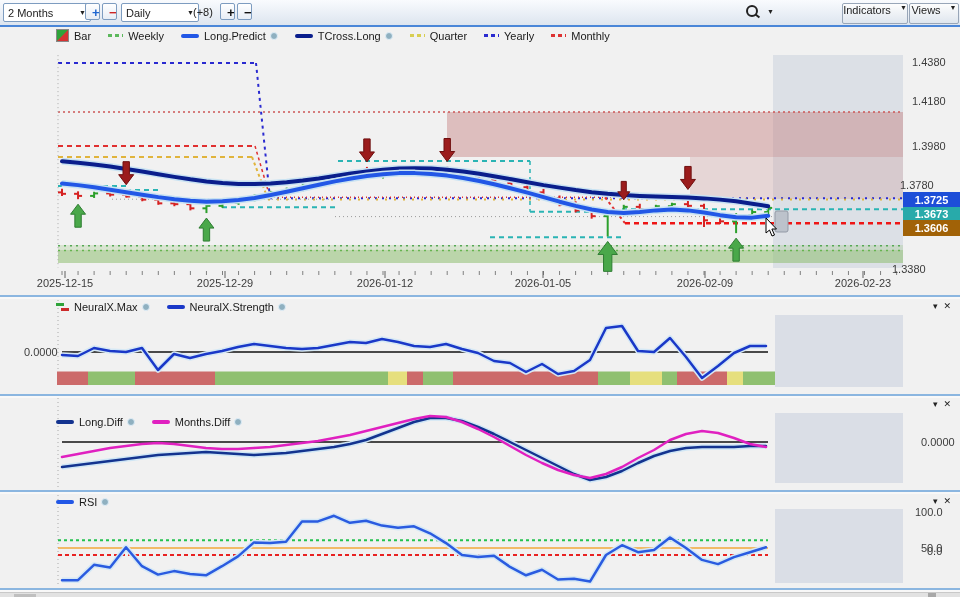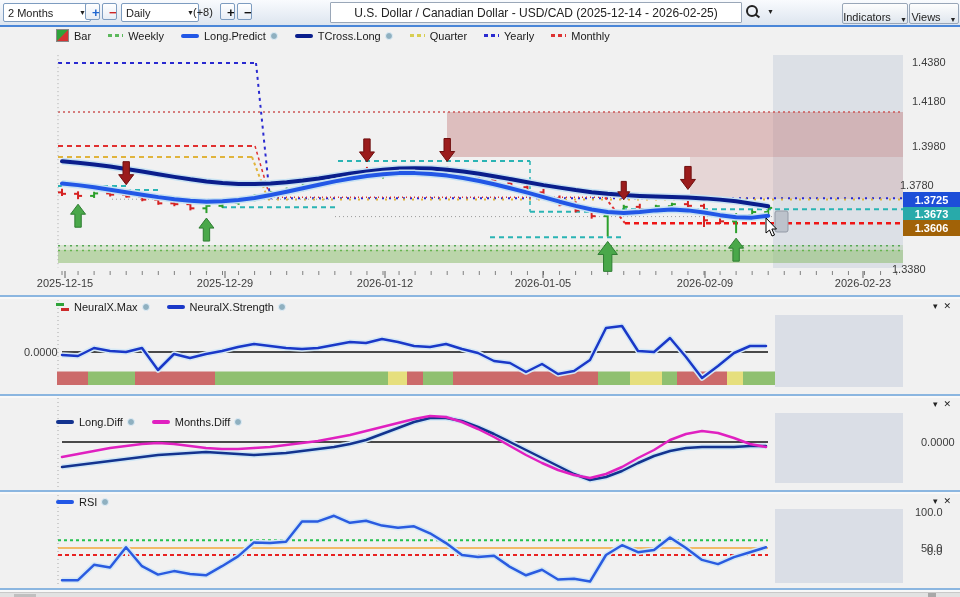--- a/index.html
+++ b/index.html
@@ -15,21 +15,21 @@
   .tbtn{position:absolute;top:3px;width:15px;height:17px;background:linear-gradient(#ffffff,#e7edf5);
         border:1px solid #7d9cc0;border-radius:2px;font-weight:bold;font-size:13px;line-height:15px;text-align:center}
   .tbtn.blue{color:#1e66d0}.tbtn.red{color:#cc2525}.tbtn.dark{color:#111}
   .offset{position:absolute;top:6px;font-size:11px;color:#222}
   .title-box{position:absolute;left:330px;top:2px;width:410px;height:19px;background:#fff;border:1px solid #9aa7b8;
              border-radius:1px;font-size:12px;display:flex;align-items:center;justify-content:center;white-space:nowrap}
   .searchwrap{position:absolute;left:746px;top:5px;display:flex;align-items:center}
   .mag{width:8px;height:8px;border:2px solid #222;border-radius:50%;position:relative;display:inline-block}
   .mag::after{content:"";position:absolute;left:7px;top:8px;width:5px;height:2px;background:#222;transform:rotate(40deg)}
   .mbtn{position:absolute;top:3px;height:19px;background:linear-gradient(#fdfdfd,#dfe6ee);border:1px solid #98a6b8;
-        border-radius:2px;font-size:11px;display:flex;align-items:flex-end;justify-content:center;gap:4px}
+        border-radius:2px;font-size:11px;display:flex;align-items:flex-start;justify-content:center;gap:4px}
   
   .legend{position:absolute;display:flex;align-items:center;z-index:4;font-size:11px;color:#1a1a1a;white-space:nowrap}
   .li{display:flex;align-items:center;margin-right:17px}
   .li .lab{margin-left:5px}
   .ic-bar{width:11px;height:11px;background:linear-gradient(135deg,#2fa33a 48%,#d63232 52%);border:1px solid #888}
   .ic-dash{width:15px;height:3px}
   .ic-line{width:18px;height:4px;border-radius:2px}
   .ic-bars{width:13px;height:9px;background:
       linear-gradient(#2fa33a,#2fa33a) 0 0/8px 3px no-repeat,
       linear-gradient(#cc2a2a,#cc2a2a) 5px 5px/8px 3px no-repeat}
@@ -337,21 +337,20 @@
   </div>
   <button class="tbtn blue" style="left:85px">+</button>
   <button class="tbtn red" style="left:102px">−</button>
   <div class="dd" style="left:121px;width:68px">
     <span>Daily</span>
     <span class="caret">▼</span>
   </div>
   <span class="offset" style="left:193px">(+8)</span>
   <button class="tbtn dark" style="left:220px">+</button>
   <button class="tbtn dark" style="left:237px">−</button>
-  <div class="title-box">U.S. Dollar / Canadian Dollar - USD/CAD (2025-12-14 - 2026-02-25)</div>
   <div class="searchwrap">
     <span class="mag"></span>
     <span class="caret" style="margin-left:9px">▼</span>
   </div>
   <div class="mbtn" style="left:842px;width:64px">
     <span>Indicators</span>
     <span class="caret">▼</span>
   </div>
   <div class="mbtn" style="left:909px;width:48px">
     <span>Views</span>

